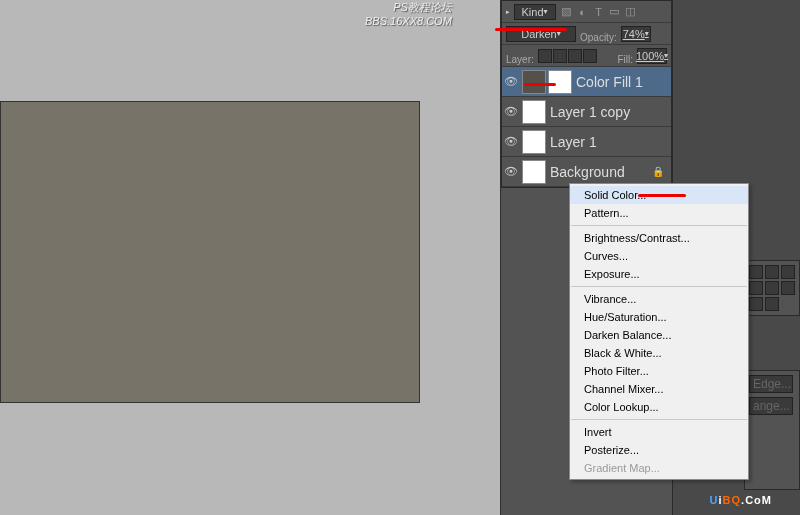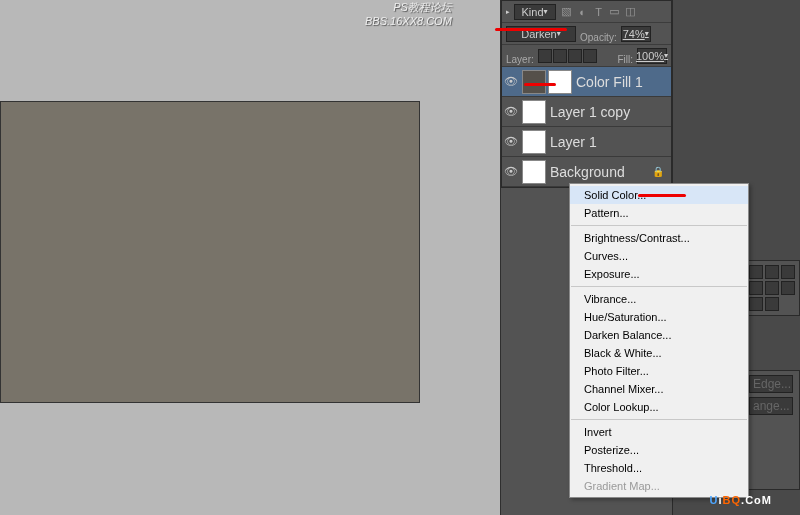--- a/index.html
+++ b/index.html
@@ -171,21 +171,20 @@
     <div class="menu-item">Vibrance...</div>
     <div class="menu-item">Hue/Saturation...</div>
     <div class="menu-item">Darken Balance...</div>
     <div class="menu-item">Black &amp; White...</div>
     <div class="menu-item">Photo Filter...</div>
     <div class="menu-item">Channel Mixer...</div>
     <div class="menu-item">Color Lookup...</div>
     <div class="menu-sep"></div>
     <div class="menu-item">Invert</div>
     <div class="menu-item">Posterize...</div>
-    <div class="menu-item">Threshold...</div>
     <div class="menu-item disabled">Gradient Map...</div>
   </div>
 
 <div class="redline red1"></div>
 <div class="redline red2"></div>
 <div class="redline red3"></div>
 
 <div class="watermark-br">
   <span class="u">U</span><span class="i">i</span><span class="bq">BQ</span><span class="com">.CoM</span>
 </div>

